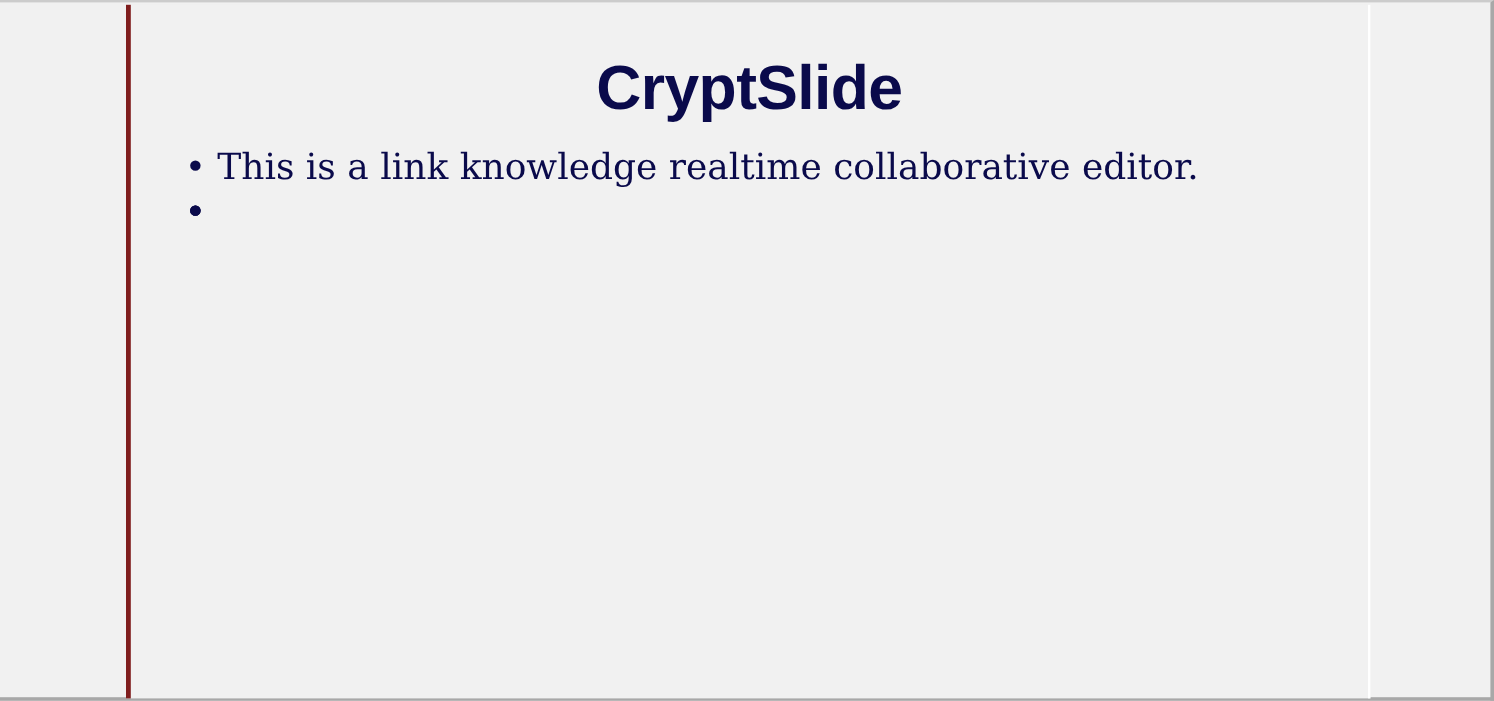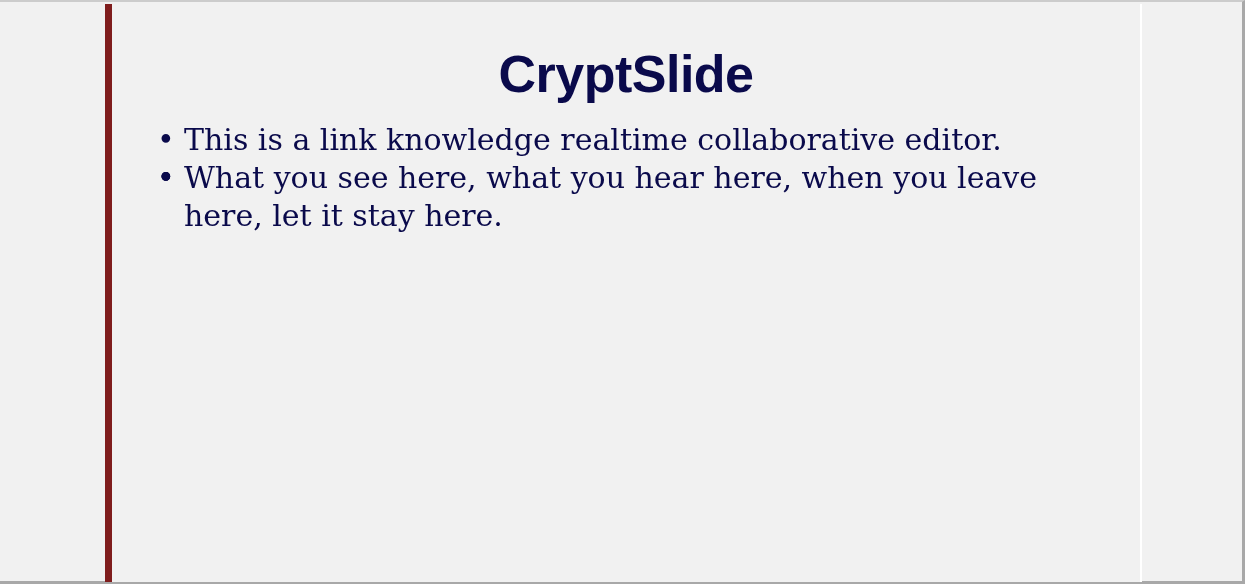--- a/index.html
+++ b/index.html
@@ -30,21 +30,21 @@
   }
 
   
   #slide-canvas {
     position: absolute;
     left: 105px;
     top: 2px;
     width: 1037px;
     height: 578px;
     box-sizing: border-box;
-    border-left: 7px solid #7f1d1d;
+    border-left: 4px solid #7f1d1d;
     border-right: 2px solid #ffffff;
     background: #f1f1f1;
     overflow: hidden;
   }
 
   #slide-title {
     margin: 0;
     padding: 0;
     position: absolute;
     left: 0;
@@ -114,20 +114,19 @@
       <li>
         <span class="bullet-marker">•</span>
       </li>
 
       <li>
         <span class="bullet-marker">•</span>
       </li>
 
       <li>
         <span class="bullet-marker">•</span>
-        <span class="bullet-text">What you see here, what you hear here, when you leave here, let it stay here.</span>
       </li>
 
     </ul>
 
   </div>
 
 </div>
 
 </body></html>

